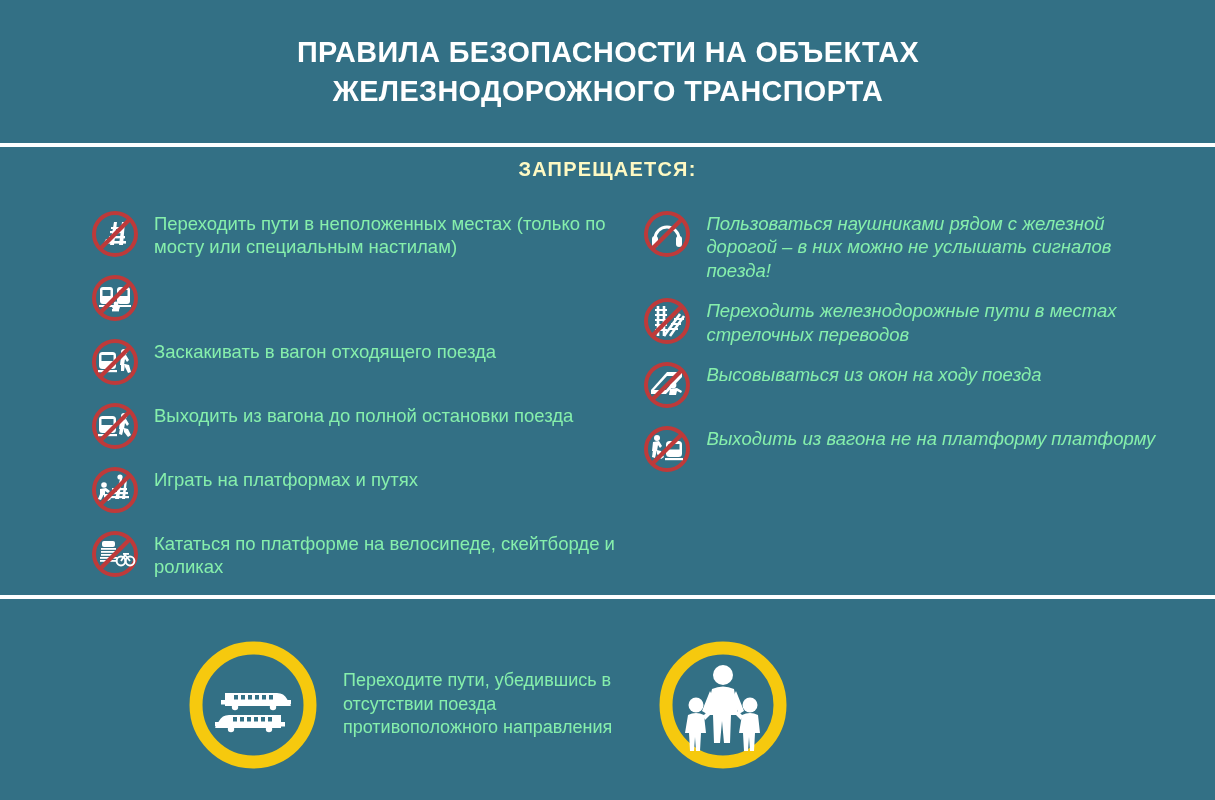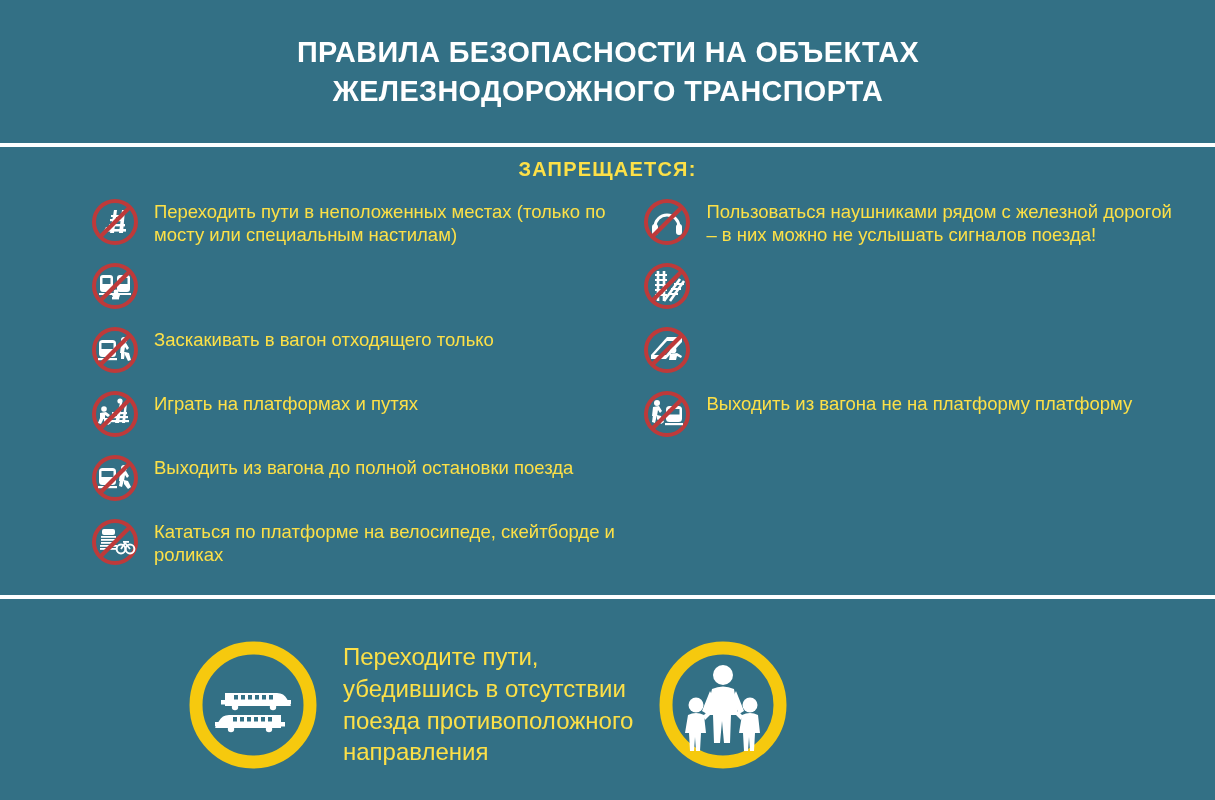--- a/index.html
+++ b/index.html
@@ -42,68 +42,68 @@
   .prohibited {
     height:445px;
     padding-top:8px;
     position:relative;
   }
   .section-head {
     text-align:center;
     font-size:20px;
     font-weight:bold;
     letter-spacing:1.2px;
-    margin-bottom:16px;
-    color:#fde047;
+    margin-bottom:28px;
+    color:#fef9c3;
   }
   .columns {
     display:flex;
     padding:0 40px 0 90px;
   }
   .col { width:555px; }
-  .col.right { padding-left:10px; }
+  .col.right { padding-left:10px;font-style:italic; }
 
   .rule {
     display:flex;
     align-items:flex-start;
     margin-bottom:14px;
   }
   .rule .icon-wrap {
     flex:0 0 50px;
     width:50px;
     height:50px;
     margin-right:14px;
   }
   .rule .rule-text {
     font-size:18.5px;
     line-height:1.27;
-    color:#fde047;
+    color:#86efac;
     padding-top:3px;
     white-space:pre-line;
   }
 
   
   .advice {
     height:205px;
     display:flex;
     align-items:center;
     padding:0 40px 0 185px;
   }
   .advice-item { display:flex; align-items:center; }
   .advice-item.first { width:470px; }
   .advice-item .circle-wrap {
     flex:0 0 136px;
     width:136px;
     height:136px;
     margin-right:22px;
   }
   .advice-item .advice-text {
-    font-size:24px;
+    font-size:18px;
     line-height:1.33;
-    color:#fde047;
+    color:#86efac;
     white-space:pre-line;
   }
 
   svg { display:block; }
 </style>
 </head>
 <body>
 
 <div class="header">
   <div class="title">
@@ -168,21 +168,40 @@
               <rect x="11.5" y="18" width="12" height="6" fill="#337085"></rect>
               <rect x="8" y="33" width="19" height="2.2"></rect>
               <circle cx="34" cy="15" r="3"></circle>
               <path d="M31 19 l5 -1 l3 5 l-2 2 l-2 -3 l-1 6 l-4 0 z"></path>
               <path d="M31 27 l4 0 l-1 7 l-3 0 z"></path>
               <path d="M35 27 l4 1 l2 7 l-3 1 l-3 -6 z"></path>
             </g>
             <line x1="11" y1="39" x2="39" y2="11" stroke="#BE3A3A" stroke-width="4.2"></line>
           </svg>
         </span>
-        <span class="rule-text">Заскакивать в вагон отходящего только</span>
+        <span class="rule-text">Заскакивать в вагон отходящего поезда</span>
+      </div>
+
+      <div class="rule">
+        <span class="icon-wrap">
+          <svg width="50" height="50" viewBox="0 0 50 50">
+            <circle cx="25" cy="25" r="21" fill="none" stroke="#BE3A3A" stroke-width="4"></circle>
+            <g fill="#ffffff">
+              <rect x="9" y="15" width="17" height="17" rx="3.5"></rect>
+              <rect x="11.5" y="18" width="12" height="6" fill="#337085"></rect>
+              <rect x="8" y="33" width="19" height="2.2"></rect>
+              <circle cx="34" cy="15" r="3"></circle>
+              <path d="M30 19 l6 -1 l3 5 l-2 2 l-2 -3 l-1 6 l-5 0 z"></path>
+              <path d="M30 27 l4 0 l-2 7 l-3 -1 z"></path>
+              <path d="M34 27 l4 1 l3 6 l-3 2 l-4 -5 z"></path>
+            </g>
+            <line x1="11" y1="39" x2="39" y2="11" stroke="#BE3A3A" stroke-width="4.2"></line>
+          </svg>
+        </span>
+        <span class="rule-text">Выходить из вагона до полной остановки поезда</span>
       </div>
 
       <div class="rule">
         <span class="icon-wrap">
           <svg width="50" height="50" viewBox="0 0 50 50">
             <circle cx="25" cy="25" r="21" fill="none" stroke="#BE3A3A" stroke-width="4"></circle>
             <g fill="#ffffff">
               <rect x="20" y="31" width="19" height="2.2"></rect>
               <rect x="21" y="27" width="17" height="2.2"></rect>
               <rect x="22" y="23" width="15" height="2.2"></rect>
@@ -191,39 +210,20 @@
               <circle cx="30" cy="12" r="2.6"></circle>
               <circle cx="14" cy="20" r="2.8"></circle>
               <path d="M10 24 l6 -1 l4 3 l-2 2 l-3 -2 l0 4 l-5 0 z"></path>
               <path d="M10 29 l4 0 l-3 6 l-3 -1 z"></path>
               <path d="M14 29 l4 0 l3 5 l-3 2 l-4 -4 z"></path>
             </g>
             <line x1="11" y1="39" x2="39" y2="11" stroke="#BE3A3A" stroke-width="4.2"></line>
           </svg>
         </span>
         <span class="rule-text">Играть на платформах и путях</span>
-      </div>
-
-      <div class="rule">
-        <span class="icon-wrap">
-          <svg width="50" height="50" viewBox="0 0 50 50">
-            <circle cx="25" cy="25" r="21" fill="none" stroke="#BE3A3A" stroke-width="4"></circle>
-            <g fill="#ffffff">
-              <rect x="9" y="15" width="17" height="17" rx="3.5"></rect>
-              <rect x="11.5" y="18" width="12" height="6" fill="#337085"></rect>
-              <rect x="8" y="33" width="19" height="2.2"></rect>
-              <circle cx="34" cy="15" r="3"></circle>
-              <path d="M30 19 l6 -1 l3 5 l-2 2 l-2 -3 l-1 6 l-5 0 z"></path>
-              <path d="M30 27 l4 0 l-2 7 l-3 -1 z"></path>
-              <path d="M34 27 l4 1 l3 6 l-3 2 l-4 -5 z"></path>
-            </g>
-            <line x1="11" y1="39" x2="39" y2="11" stroke="#BE3A3A" stroke-width="4.2"></line>
-          </svg>
-        </span>
-        <span class="rule-text">Выходить из вагона до полной остановки поезда</span>
       </div>
 
       <div class="rule">
         <span class="icon-wrap">
           <svg width="50" height="50" viewBox="0 0 50 50">
             <circle cx="25" cy="25" r="21" fill="none" stroke="#BE3A3A" stroke-width="4"></circle>
             <g fill="#ffffff">
               <rect x="12" y="12" width="13" height="6" rx="2"></rect>
               <rect x="11" y="19" width="15" height="1.8"></rect>
               <rect x="11" y="22" width="15" height="1.8"></rect>
@@ -272,35 +272,37 @@
               <line x1="13" y1="34" x2="25" y2="34" stroke-width="2"></line>
               <line x1="22" y1="40" x2="38" y2="18" stroke-width="2.6"></line>
               <line x1="28" y1="40" x2="42" y2="20" stroke-width="2.6"></line>
               <line x1="26" y1="33" x2="36" y2="33" stroke-width="2"></line>
               <line x1="29" y1="28" x2="39" y2="28" stroke-width="2"></line>
               <line x1="32" y1="23" x2="42" y2="23" stroke-width="2"></line>
             </g>
             <line x1="11" y1="39" x2="39" y2="11" stroke="#BE3A3A" stroke-width="4.2"></line>
           </svg>
         </span>
+        <span class="rule-text">Переходить железнодорожные пути в местах стрелочных переводов</span>
       </div>
 
       <div class="rule">
         <span class="icon-wrap">
           <svg width="50" height="50" viewBox="0 0 50 50">
             <circle cx="25" cy="25" r="21" fill="none" stroke="#BE3A3A" stroke-width="4"></circle>
             <g fill="#ffffff">
               <polygon points="9,30 25,12 40,12 40,17 24,34 9,34"></polygon>
               <polygon points="12,30 25,16 36,16 24,30" fill="#337085"></polygon>
               <circle cx="31" cy="25" r="3.4"></circle>
               <path d="M28 29 l7 -1 l5 3 l-1 2 l-4 -2 l-1 4 l-7 0 z"></path>
             </g>
             <line x1="11" y1="39" x2="39" y2="11" stroke="#BE3A3A" stroke-width="4.2"></line>
           </svg>
         </span>
+        <span class="rule-text">Высовываться из окон на ходу поезда</span>
       </div>
 
       <div class="rule">
         <span class="icon-wrap">
           <svg width="50" height="50" viewBox="0 0 50 50">
             <circle cx="25" cy="25" r="21" fill="none" stroke="#BE3A3A" stroke-width="4"></circle>
             <g fill="#ffffff">
               <rect x="24" y="17" width="16" height="16" rx="3.5"></rect>
               <rect x="26.5" y="20" width="11" height="5.5" fill="#337085"></rect>
               <rect x="23" y="34" width="18" height="2.2"></rect>

